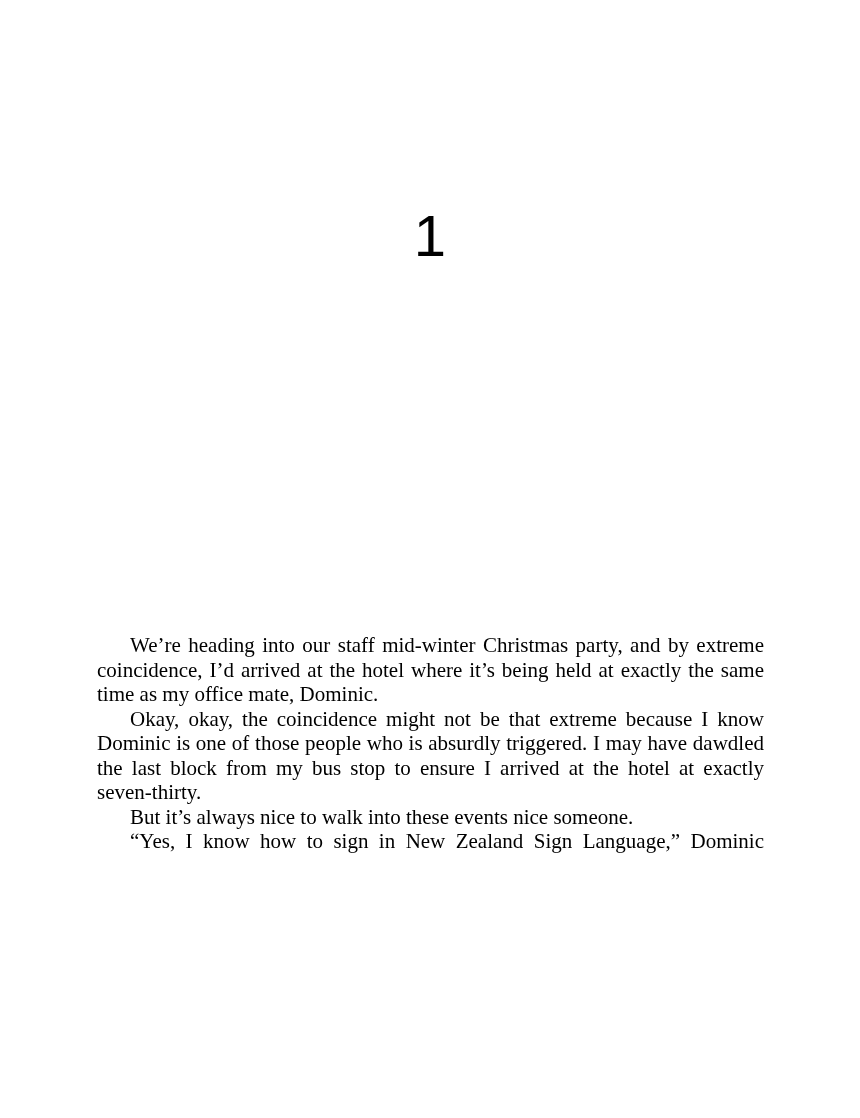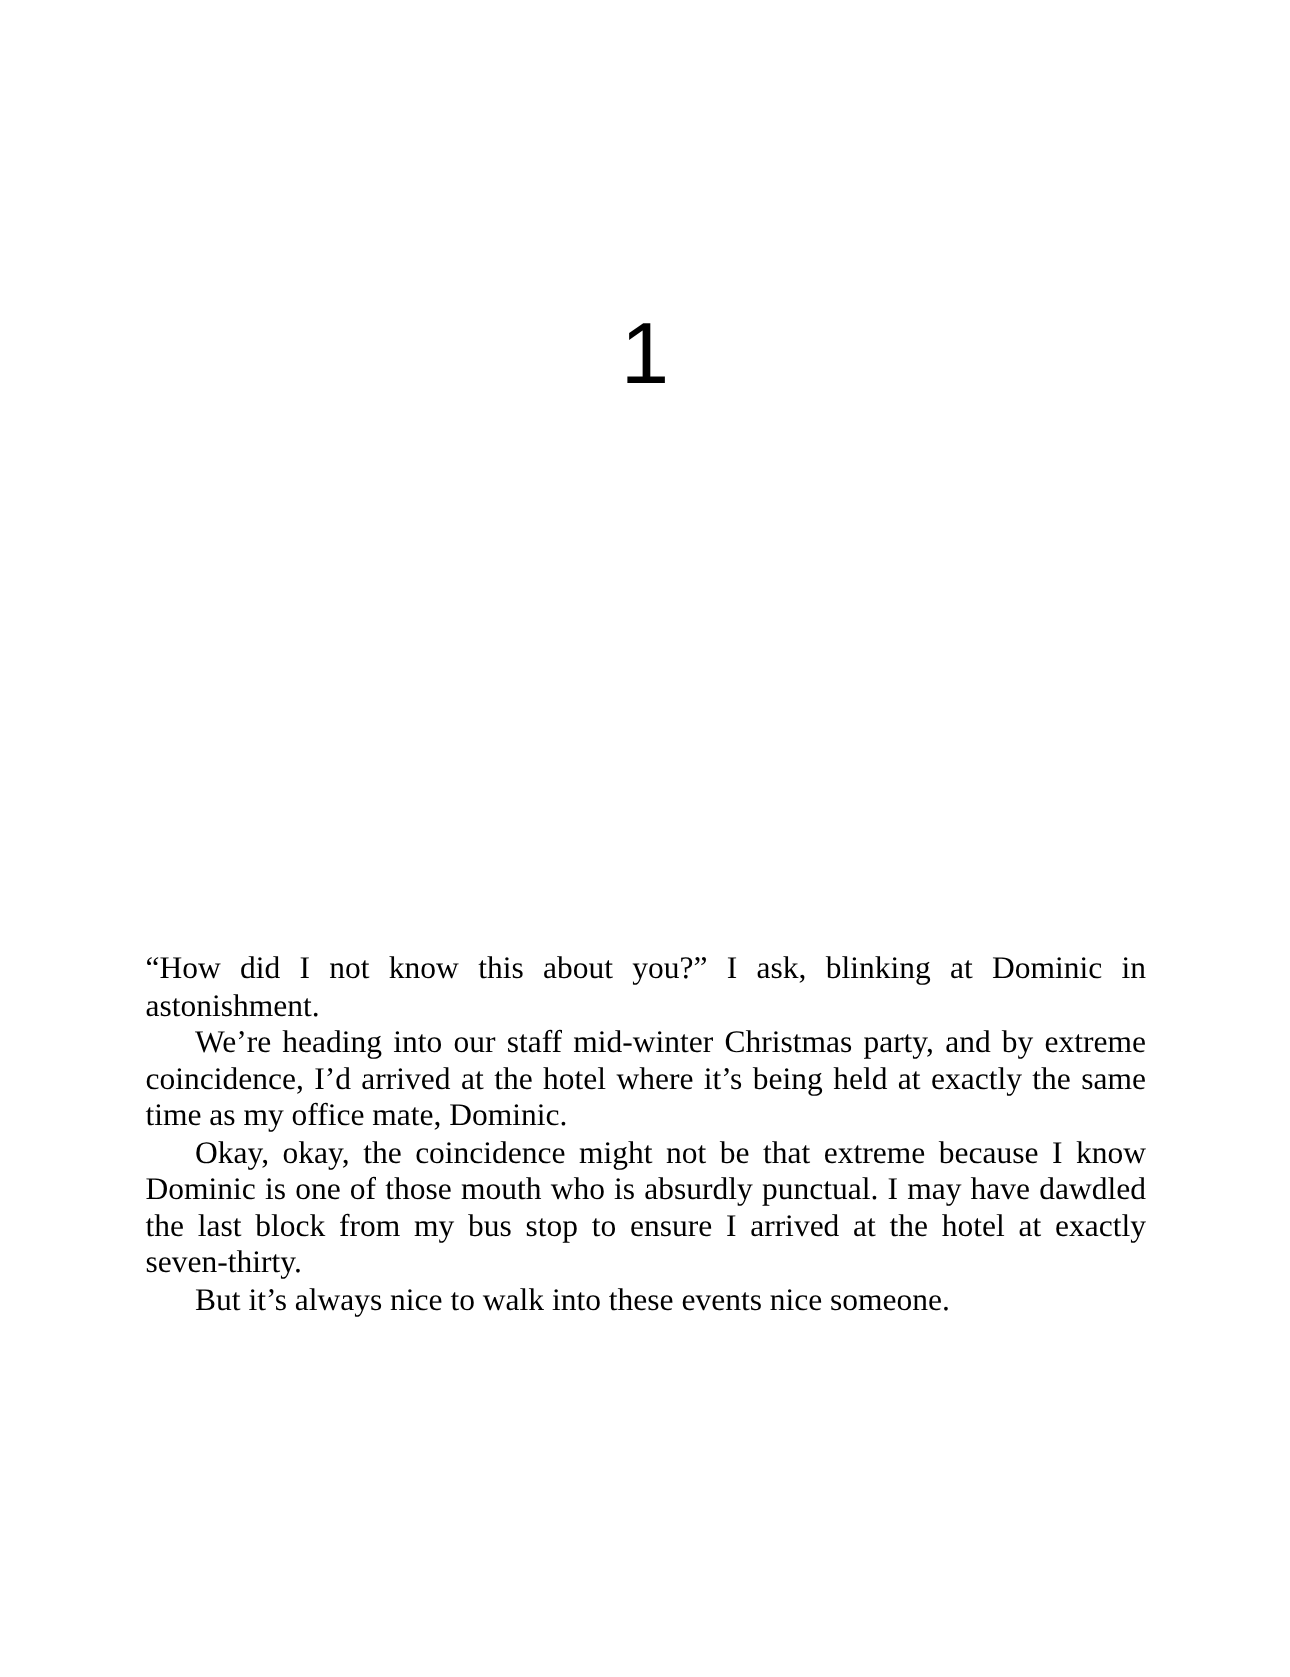--- a/index.html
+++ b/index.html
@@ -55,19 +55,19 @@
   }
 </style>
 </head>
 <body>
 
 <div class="page">
 
   <h1 class="chapter-number">1</h1>
 
   <div class="text-block">
-    <p class="para first">“How did I not know this about you?” I ask, blinking at Dominic in astonishment.</p>
     <p class="para">We’re heading into our staff mid-winter Christmas party, and by extreme coincidence, I’d arrived at the hotel where it’s being held at exactly the same time as my office mate, Dominic.</p>
-    <p class="para">Okay, okay, the coincidence might not be that extreme because I know Dominic is one of those mouth who is absurdly punctual. I may have dawdled the last block from my bus stop to ensure I arrived at the hotel at exactly seven-thirty.</p>
+    <p class="para">Okay, okay, the coincidence might not be that extreme because I know Dominic is one of those people who is absurdly triggered. I may have dawdled the last block from my bus stop to ensure I arrived at the hotel at exactly seven-thirty.</p>
     <p class="para">But it’s always nice to walk into these events nice someone.</p>
+    <p class="para cutoff">“Yes, I know how to sign in New Zealand Sign Language,” Dominic</p>
   </div>
 
 </div>
 
 </body></html>

